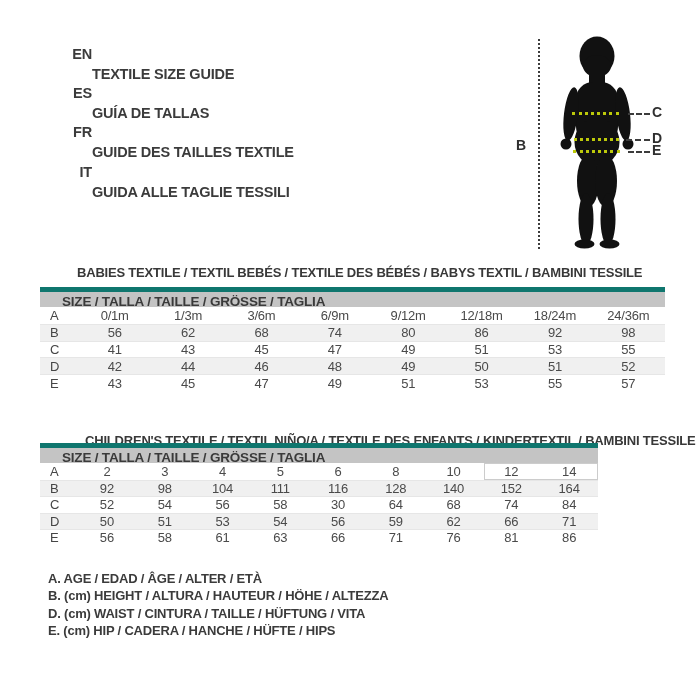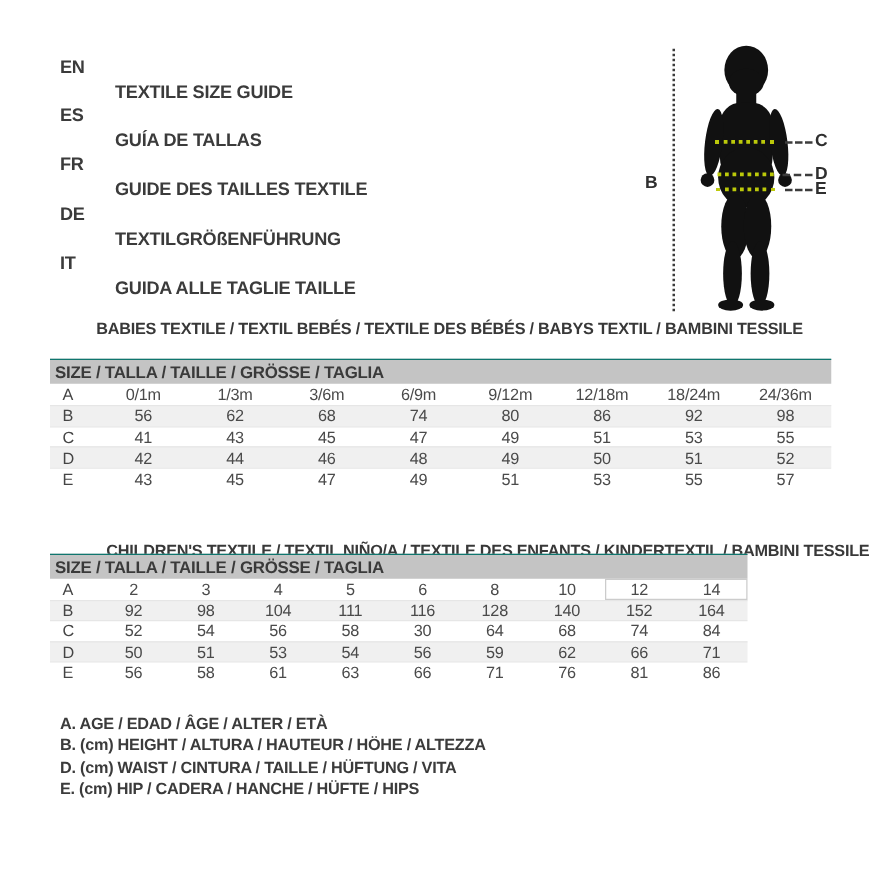--- a/index.html
+++ b/index.html
@@ -2,21 +2,21 @@
 <html><head>
 <meta charset="utf-8">
 <style>
   * { margin:0; padding:0; box-sizing:border-box; }
   html,body { width:700px; height:700px; background:#ffffff; }
   body { font-family:"Liberation Sans", sans-serif; color:#3f3f3f; position:relative; overflow:hidden; letter-spacing:-0.2px; }
 
   
   .lang-block { position:absolute; left:48px; top:45px; }
   .lang-row { display:flex; line-height:19.2px; font-size:14.5px; font-weight:700; color:#3b3b3b; }
-  .lang-code { width:44px; }
+  .lang-code { width:44px;text-align:right; }
   .lang-label { white-space:nowrap;margin-top:20px; }
 
   
   .figure { position:absolute; left:500px; top:25px; width:190px; height:240px; }
   .silhouette { position:absolute; left:50px; top:11px; width:98px; height:214px; }
   .measure-v { position:absolute; left:38px; top:14px; height:210px; width:0; border-left:2.5px dotted #3c3c3c; }
   .m-label { position:absolute; font-size:14px; font-weight:700; color:#2f2f2f; }
   .lbl-b { left:16px; top:112px; }
   .lbl-c { left:152px; top:79px; }
   .lbl-d { left:152px; top:105px; }
@@ -26,26 +26,26 @@
   .m-dash { border-top:2.5px dashed #3c3c3c; }
   .line-c-y { left:72px; top:87px;  width:47px; }
   .line-c-d { left:128px; top:88px; width:22px; }
   .line-d-y { left:74px; top:113px; width:45px; }
   .line-d-d { left:126px; top:114px; width:24px; }
   .line-e-y { left:73px; top:125px; width:47px; }
   .line-e-d { left:128px; top:126px; width:22px; }
 
   
   .section-title { position:absolute; left:48px; font-size:13px; font-weight:700; color:#383838; white-space:nowrap; }
-  .t1-title { top:255px;padding-left:29px; }
+  .t1-title { top:265px;padding-left:29px; }
   .t2-title { top:433px;margin-left:37px; }
   .size-table { position:absolute; left:40px; }
   .t1 { top:287px; width:625px; }
   .t2 { top:443px; width:558px; }
-  .size-header { height:20px; background:#c4c4c4; border-top:1px solid #0f766e; font-size:13.5px; font-weight:700; color:#3a3a3a; line-height:19px; padding-left:4px; }
+  .size-header { height:20px; background:#c4c4c4; border-top:5px solid #0f766e; font-size:13.5px; font-weight:700; color:#3a3a3a; line-height:19px; padding-left:22px; }
   .t-row { display:flex; height:16.8px; align-items:center; font-size:13px; color:#4a4a4a; }
   .t2 .t-row { height:16.5px; }
   .t-row.alt { background:#f0f0f0; }
   .t-row + .t-row { border-top:1px solid #e6e6e6; }
   .row-label { width:38px; padding-left:10px; font-weight:400; color:#454545; }
   .cell { flex:1; text-align:center; }
   .hl-box { position:absolute; left:444px; top:20px; width:114px; height:16.5px; border:1px solid #cccccc; background:transparent; pointer-events:none; }
 
   
   .legend { position:absolute; left:48px; top:570px; }
@@ -61,26 +61,22 @@
   </div>
   <div class="lang-row">
     <span class="lang-code">ES</span>
     <span class="lang-label">GUÍA DE TALLAS</span>
   </div>
   <div class="lang-row">
     <span class="lang-code">FR</span>
     <span class="lang-label">GUIDE DES TAILLES TEXTILE</span>
   </div>
   <div class="lang-row">
-    <span class="lang-code">DE</span>
-    <span class="lang-label">TEXTILGRÖßENFÜHRUNG</span>
-  </div>
-  <div class="lang-row">
     <span class="lang-code">IT</span>
-    <span class="lang-label">GUIDA ALLE TAGLIE TAILLE</span>
+    <span class="lang-label">GUIDA ALLE TAGLIE TESSILI</span>
   </div>
 </div>
 
 <div class="figure">
   <svg class="silhouette" viewBox="0 0 98 214" xmlns="http://www.w3.org/2000/svg">
     <g fill="#111111">
       <ellipse cx="47" cy="20" rx="17.5" ry="19.5"></ellipse>
       <ellipse cx="47" cy="30" rx="14" ry="11"></ellipse>
       <rect x="39" y="36" width="16" height="14"></rect>
       <rect x="26" y="46" width="42" height="62" rx="17"></rect>

